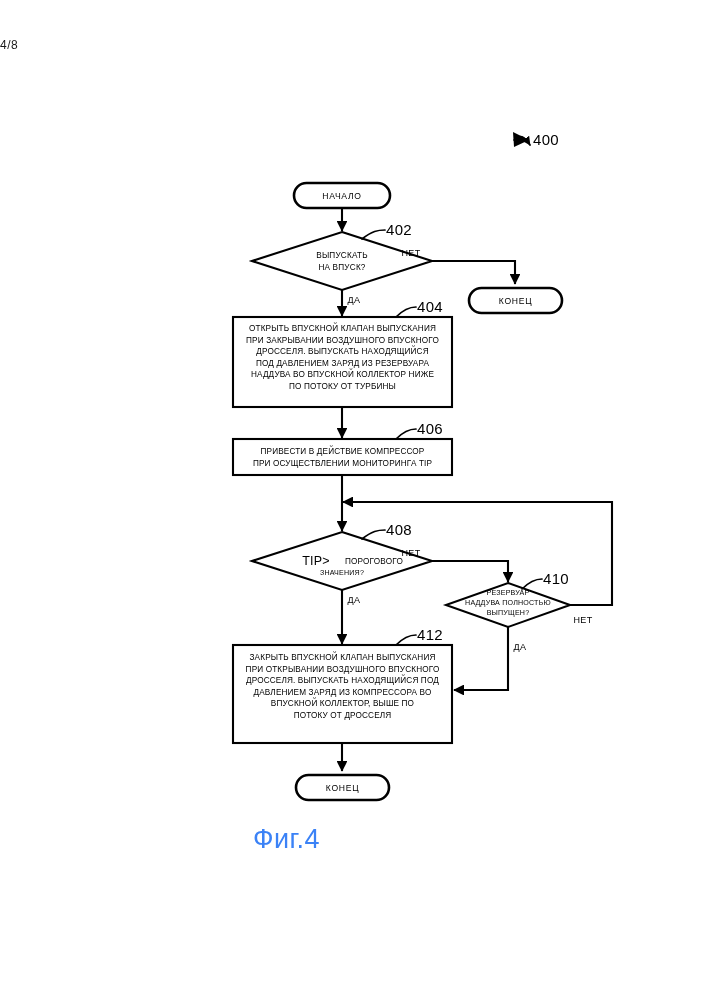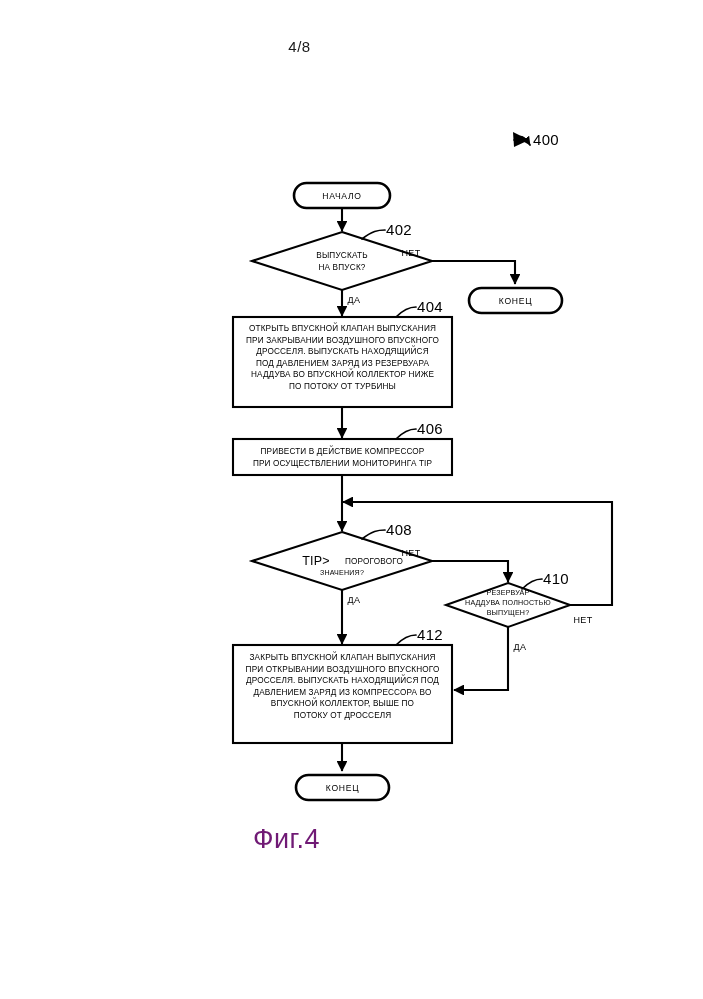--- a/index.html
+++ b/index.html
@@ -22,33 +22,33 @@
     top: 0;
     width: 703px;
     height: 999px;
     background: #ffffff;
   }
   .page-number {
     position: absolute;
     left: 0;
     top: 38px;
     width: 599px;
-    text-align: center;
-    font-size: 15px;
+    text-align: left;
+    font-size: 12px;
     letter-spacing: 0.5px;
     color: #1a1a1a;
   }
   .fig-caption {
     position: absolute;
     left: 0;
     top: 824px;
     width: 573px;
     text-align: center;
     font-size: 27px;
-    color: #701a75;
+    color: #3b82f6;
     letter-spacing: 0.5px;
   }
   svg#flow {
     position: absolute;
     left: 0;
     top: 0;
     width: 703px;
     height: 999px;
     display: block;
   }

